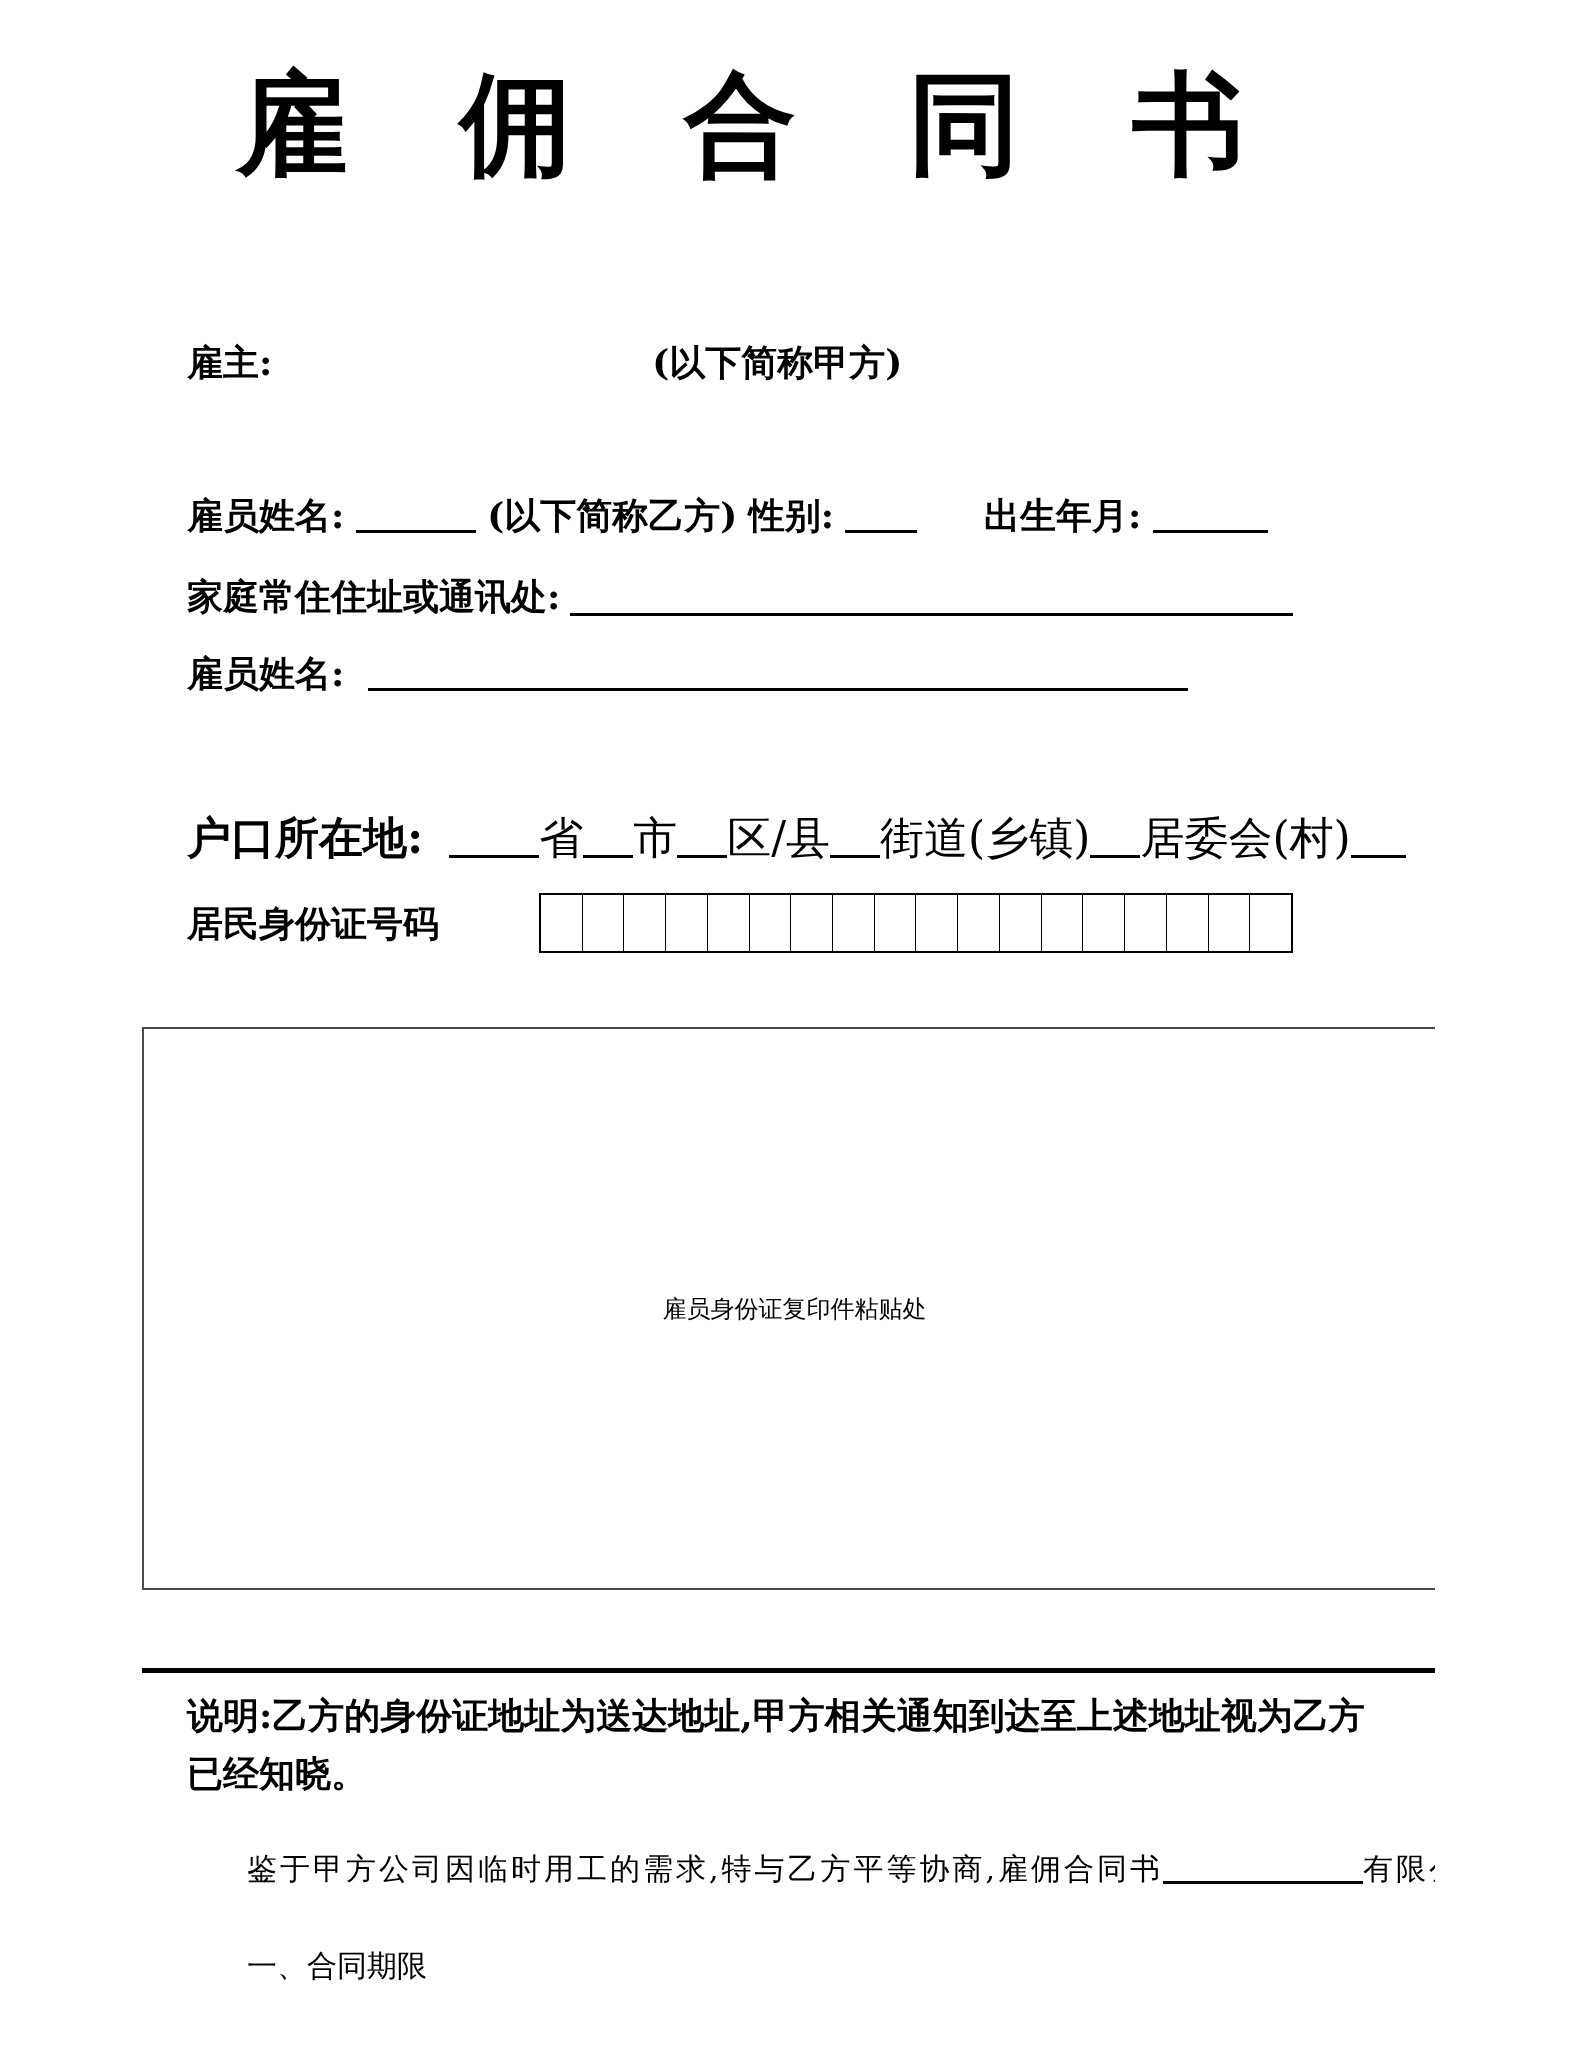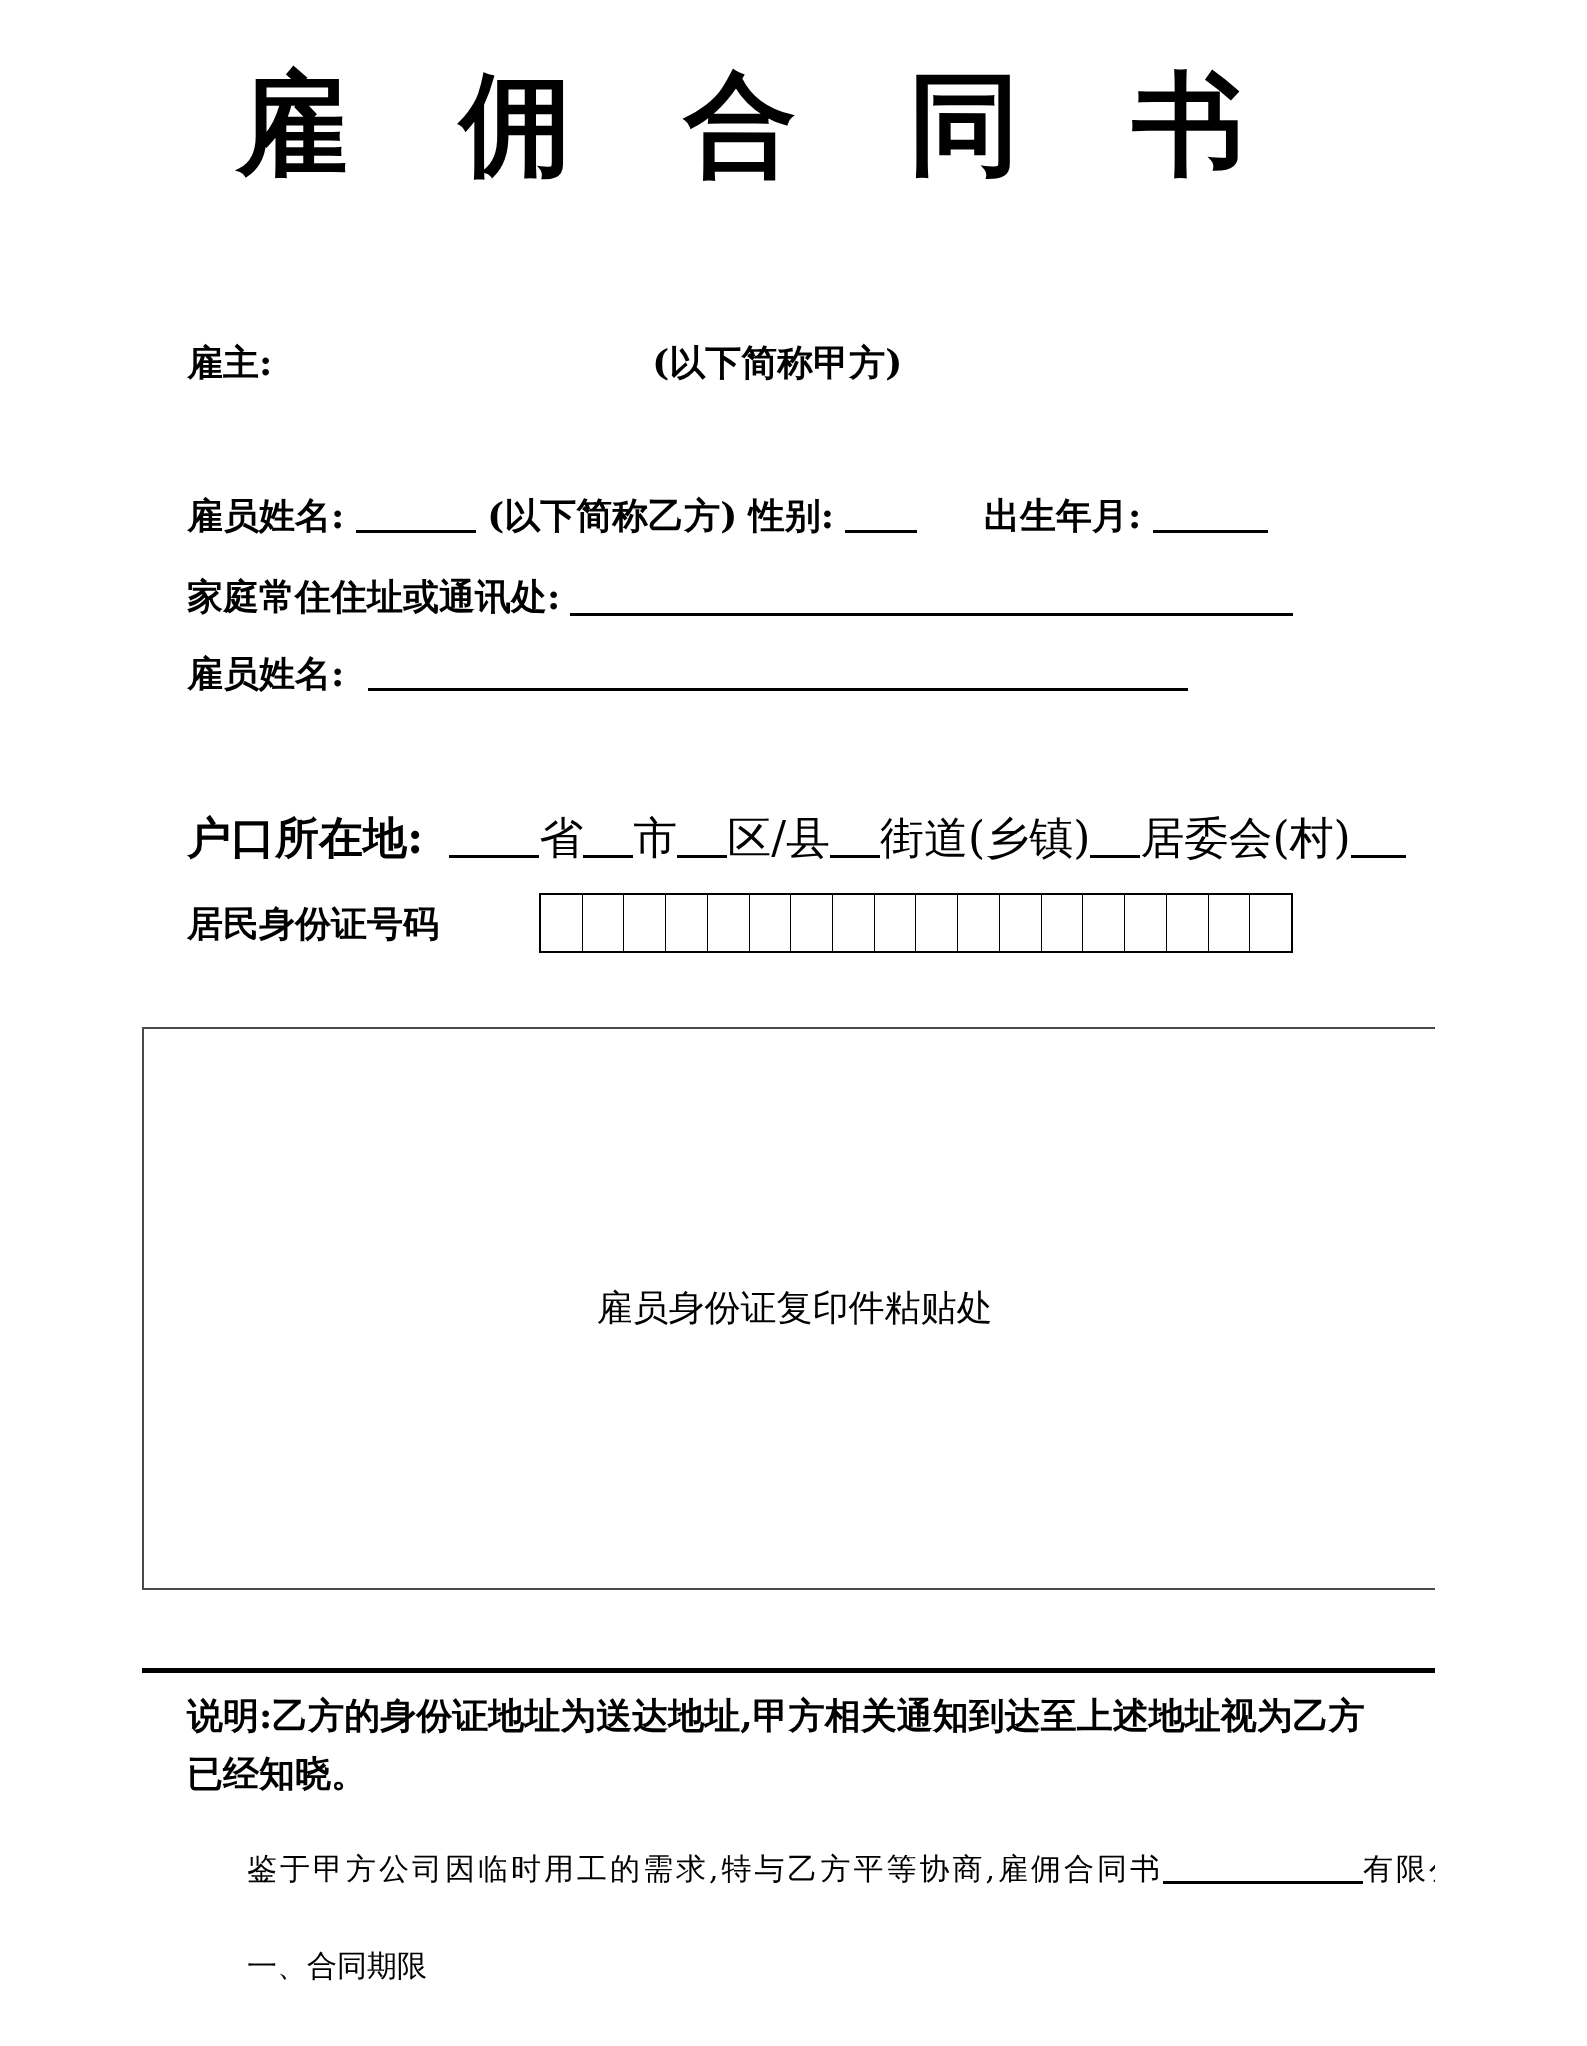--- a/index.html
+++ b/index.html
@@ -54,21 +54,21 @@
   }
   .id-grid .cell{flex:1;border-right:1px solid #000;}
   .id-grid .cell:last-child{border-right:none;}
   .paste-box{
     margin-top:74px;
     margin-left:-45px;
     width:1305px;height:563px;
     border:2px solid #4a4a4a;
     box-sizing:border-box;
     display:flex;align-items:center;justify-content:center;
-    font-size:36px;
+    font-size:24px;
   }
   .divider{
     margin-top:78px;
     margin-left:-45px;
     width:1305px;height:5px;
     background:#000;
   }
   .note-para{
     margin-top:14px;
     font-size:36px;

